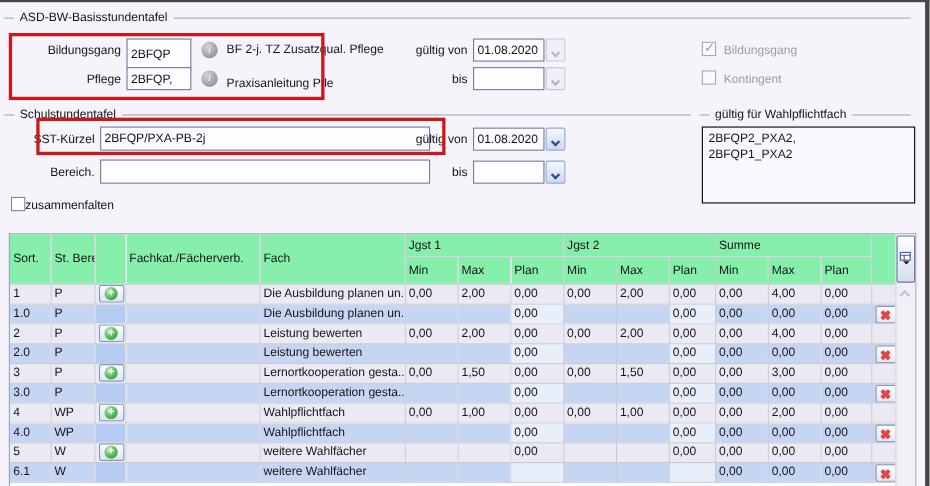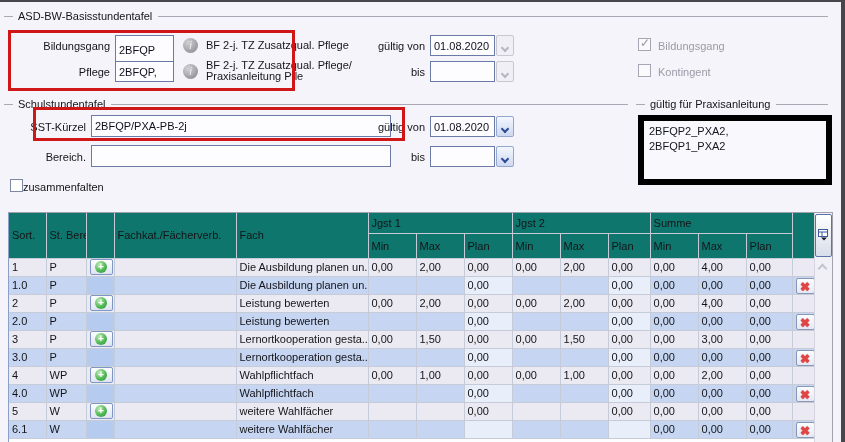--- a/index.html
+++ b/index.html
@@ -40,37 +40,37 @@
   .dd.off{background:#f0eff5;border-color:#c9c8d2;cursor:default;}
   .dd.off .chev{border-color:#b6b5c0;}
   
   .cb{position:absolute;width:13px;height:13px;border:1px solid #a7a6b4;background:#fafafc;}
   .cb.en{border-color:#7d88a4;background:#ffffff;}
   .cb .mark{position:absolute;left:1px;top:-3px;font-size:12px;color:#9a99a8;}
   .cb-label{position:absolute;white-space:nowrap;}
   .cb-label.off{color:#9b9aa6;}
   
   .kg-box{
-    position:absolute;border:6px solid #000000;background:#f9f8fd;
+    position:absolute;border:1px solid #000000;background:#f9f8fd;
     padding:3px 5px;line-height:15px;color:#15151f;
   }
   
   .annot{position:absolute;border:3px solid #d01717;z-index:50;pointer-events:none;}
   
   .grid-wrap{
     position:absolute;left:8px;top:210px;width:825px;height:232px;
     background:#fdfdff;border:1px solid #a2a2ae;border-left:1px solid #8ba0c6;
   }
   table.grid{border-collapse:collapse;table-layout:fixed;width:805px;}
   table.grid th,table.grid td{
     border-right:1px solid #c6cbd8;border-bottom:1px solid #c6cbd8;
     font-weight:normal;font-size:11px;overflow:hidden;white-space:nowrap;
     padding:0 0 0 3px;text-align:left;
   }
-  thead th{background:#0f766e;border-right-color:#c2c2ce;border-bottom-color:#b6b6c2;}
+  thead th{background:#86efac;border-right-color:#c2c2ce;border-bottom-color:#b6b6c2;}
   th.h-group{text-align:center;height:20px;padding:0;}
   th.h-sub{height:25px;vertical-align:middle;}
   th.prewrap{white-space:pre-line;line-height:12px;}
   tbody td{height:18px;}
   tr.main td{background:#ebeaf2;}
   tr.sub td{background:#c6d6f2;}
   tr.sub td.plan{background:#e9eefb;}
   tr.sub td.c-add{background:#b5cbf0;}
   td.c-del{background:#b4caf0;padding:0;text-align:center;}
   td.c-add{padding:1px 0 0 2px;}
@@ -112,21 +112,20 @@
   </div>
 
   <label class="flabel" style="left:10px;top:38px;width:100px">Bildungsgang</label>
   <input class="tbox" style="left: 115px; top: 33px; width: 59px; height: 30px;" readonly="" value="2BFQP">
   <span class="info-orb" style="left:183px;top:36px">i</span>
   <div class="desc" style="left:206px;top:38px">BF 2-j. TZ Zusatzqual. Pflege</div>
 
   <label class="flabel" style="left:10px;top:64px;width:100px">Pflege</label>
   <input class="tbox" style="left: 115px; top: 59px; width: 59px; height: 21px;" readonly="" value="2BFQP,">
   <span class="info-orb" style="left:183px;top:62px">i</span>
-  <div class="desc" style="left:206px;top:58px">BF 2-j. TZ Zusatzqual. Pflege/</div>
   <div class="desc" style="left:206px;top:69px">Praxisanleitung Pfle</div>
 
   <label class="flabel" style="left:345px;top:38px;width:80px">gültig von</label>
   <input class="tbox" style="left: 430px; top: 33px; width: 65px; height: 21px;" readonly="" value="01.08.2020">
   <button class="dd off" style="left:496px;top:33px">
       <span class="chev"></span>
     </button>
 
   <label class="flabel" style="left:345px;top:64px;width:80px">bis</label>
   <input class="tbox" style="left: 430px; top: 59px; width: 65px; height: 21px;" readonly="" value="">
@@ -159,21 +158,21 @@
     </button>
 
   <label class="flabel" style="left:345px;top:149px;width:80px">bis</label>
   <input class="tbox" style="left: 430px; top: 144px; width: 65px; height: 21px;" readonly="" value="">
   <button class="dd" style="left:496px;top:144px">
       <span class="chev"></span>
     </button>
 
   <div class="grp-title" style="left:636px;top:96px;right:13px">
     <span class="grp-dash"></span>
-    <span class="grp-text">gültig für Praxisanleitung</span>
+    <span class="grp-text">gültig für Wahlpflichtfach</span>
     <span class="grp-line"></span>
   </div>
   <div class="kg-box" style="left:638px;top:113px;width:194px;height:70px">
     <div>2BFQP2_PXA2,</div>
     <div>2BFQP1_PXA2</div>
   </div>
 
   <span class="cb en" style="left:10px;top:177px"></span>
   <span class="cb-label" style="left:23px;top:179px">zusammenfalten</span>
 

